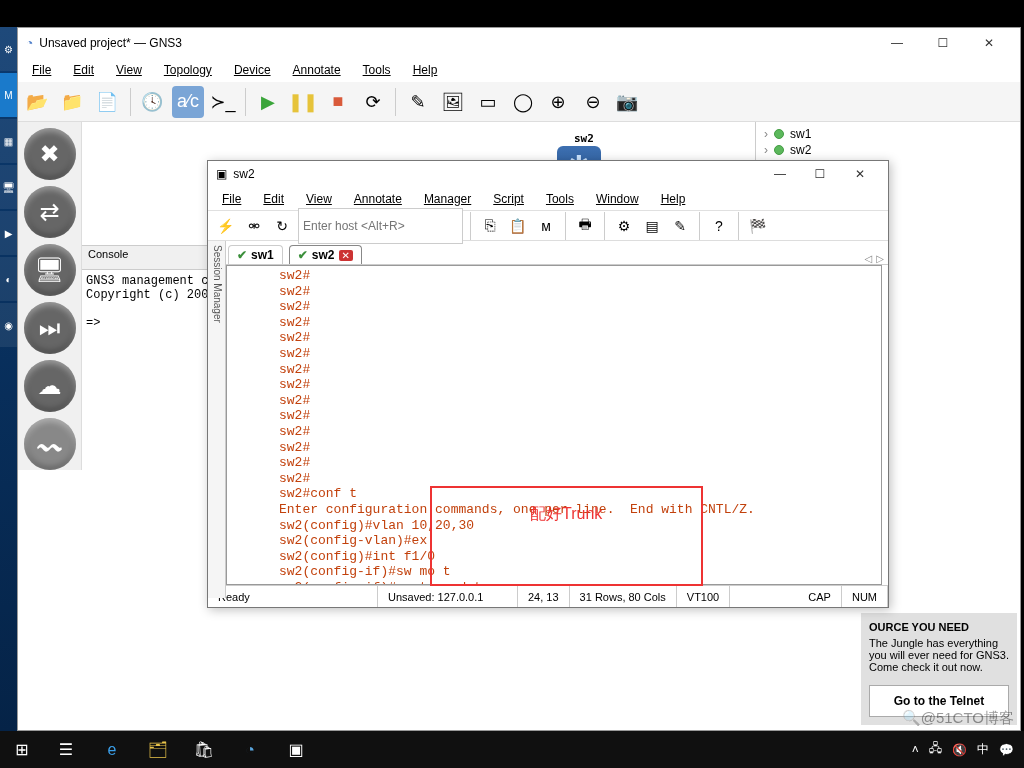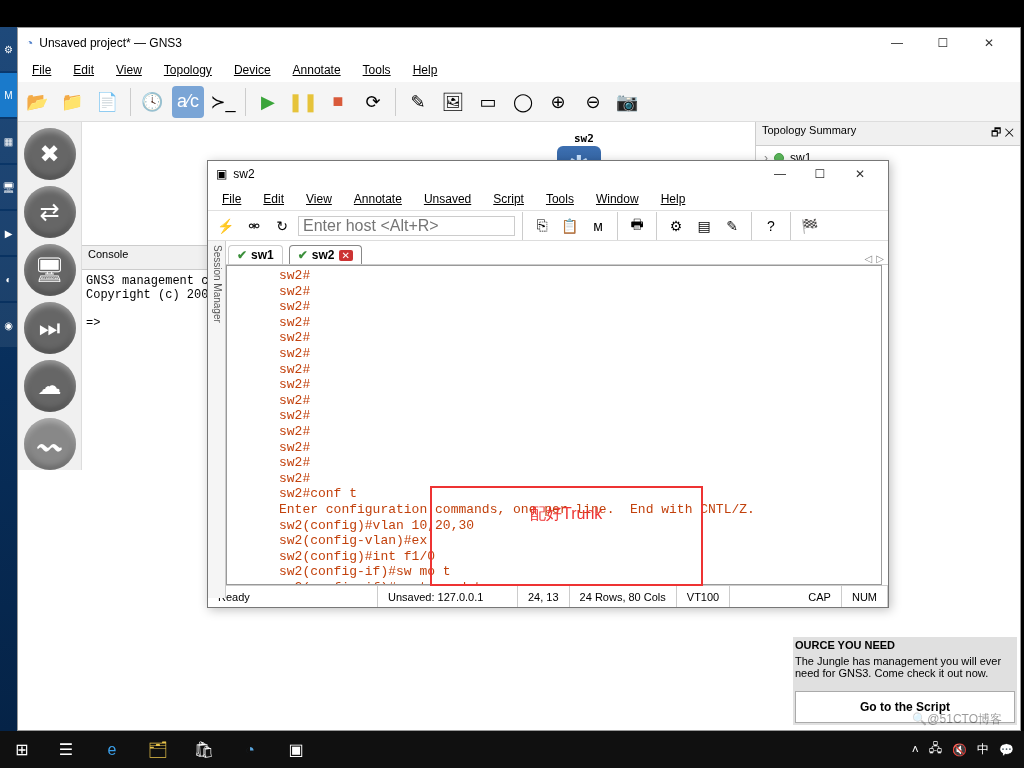--- a/index.html
+++ b/index.html
@@ -19,50 +19,50 @@
 .dev-icon { width: 52px; height: 52px; border-radius: 50%; background: #666; display: flex; align-items: center; justify-content: center; color: #fff; font-size: 24px; box-shadow: inset 0 3px 6px rgba(255,255,255,.4), inset 0 -3px 6px rgba(0,0,0,.3); cursor: pointer; }
 .canvas-wrap { flex: 1; display: flex; flex-direction: column; }
 .canvas { flex: 1; background: #fff; position: relative; overflow: hidden; }
 .side-panel { width: 265px; border-left: 1px solid #ccc; display: flex; flex-direction: column; }
 .panel-title { font-size: 11px; font-family: monospace; background: #f0f0f0; padding: 2px 6px; border-bottom: 1px solid #ccc; display: flex; justify-content: space-between; }
 .topo-list { padding: 4px; font-size: 12px; }
 .topo-item { display: flex; align-items: center; gap: 6px; padding: 1px 4px; }
 .dot { width: 10px; height: 10px; border-radius: 50%; background: #5cb85c; border: 1px solid #449d44; }
 .console-pane { height: 225px; border-top: 1px solid #ccc; }
 .console-body { font-family: "Courier New", monospace; font-size: 12px; padding: 4px; white-space: pre; background:#fff; height: calc(100% - 18px); overflow:hidden;}
-.jungle-box { position: absolute; right: 3px; bottom: 5px; width: 224px; padding: 2px; background: #e0e0e0; font-size: 11px; }
+.jungle-box { position: absolute; right: 3px; bottom: 5px; width: 156px; padding: 8px; background: #e0e0e0; font-size: 11px; }
 .jungle-btn { display: block; margin-top: 12px; padding: 8px 12px; background: #fff; border: 1px solid #aaa; text-align: center; font-weight: bold; font-size: 12px; cursor: pointer;}
 .node-label { font-size: 11px; font-family: monospace; font-weight: bold; position: absolute; }
 .sw-icon { width: 44px; height: 38px; background: linear-gradient(#3d6fb0,#2a5a9a); border-radius: 6px; display:flex; align-items:center; justify-content:center; position:absolute;}
 .sw-icon::before { content: "✱"; color: #cbe4ff; font-size: 26px; }
 
 .crt { position: absolute; left: 207px; top: 160px; width: 682px; height: 448px; background: #fff; border: 1px solid #777; box-shadow: 2px 2px 10px rgba(0,0,0,.25); display: flex; flex-direction:column;}
 .crt .menubar { border-bottom: 1px solid #e0e0e0; }
 .crt-tool { height: 30px; display:flex; align-items:center; gap:4px; padding: 0 6px; border-bottom: 1px solid #ddd;}
 .crt-tool .tbtn { width: 24px; height: 24px; font-size: 14px; }
-.crt-tool input { flex: 0 0 130px; height: 20px; border: 1px solid #ccc; padding: 0 4px; font-size: 16px; color:#888;}
+.crt-tool input { flex: 0 0 130px; height: 36px; border: 1px solid #ccc; padding: 0 4px; font-size: 12px; color:#888;}
 .crt-tabs { height: 24px; display:flex; align-items:flex-end; border-bottom: 1px solid #ccc; padding-left: 20px; gap:6px; position:relative;}
 .session-mgr { position:absolute; left:0; top:0; bottom:-334px; width:18px; border-right:1px solid #ccc; background:#f5f5f5; writing-mode: vertical-rl; font-size:10px; padding:4px 2px; color:#555;}
 .crt-tab { display:flex; align-items:center; gap:4px; padding:2px 8px; border:1px solid #ccc; border-bottom:none; background:#fff; font-size:12px; border-radius:4px 4px 0 0;}
 .crt-tab .chk { color:#3b8f3b; font-weight:bold;}
 .crt-term-wrap { flex:1; margin-left:18px; border:1px solid #999; margin-right:6px; overflow:hidden;}
 .crt-term { font-family: "Courier New", monospace; font-size: 13px; padding: 2px 4px; white-space: pre; line-height: 1.2; color:#c2410c; height:100%;margin-left:48px;}
 .crt-status { height: 22px; display:flex; align-items:center; font-size:11px; border-top:1px solid #ccc; }
 .crt-status div { padding: 0 10px; border-right: 1px solid #ccc; height:100%; display:flex; align-items:center;}
 .crt-status .fill { flex:1; border-right:none;}
 .red-box { position:absolute; border: 2px solid #e33; }
 .annotation { position:absolute; color:#e33; font-size:16px; font-family: "Microsoft YaHei", sans-serif; }
 
 .taskbar { position:absolute; left:0; bottom:0; width:1024px; height:37px; background:#101010; display:flex; align-items:center; color:#fff; font-size:12px;}
 .taskbar .start { width:44px; text-align:center; font-size:16px;}
 .taskbar .search { flex:0 0 290px; color:#ccc; padding-left:6px;}
 .task-icons { display:flex; gap:2px; }
 .task-icons div { width:44px; height:37px; display:flex; align-items:center; justify-content:center; font-size:16px;}
 .tray { margin-left:auto; display:flex; align-items:center; gap:10px; padding-right:10px;}
-.watermark { position:absolute; right:22px; bottom:40px; color:rgba(0,0,0,.4); font-size:12px;}
+.watermark { position:absolute; right:10px; bottom:40px; color:rgba(0,0,0,.4); font-size:15px;}
 .left-strip { position:absolute; left:0; top:27px; width:17px; height:704px; background: linear-gradient(#0b3a6f,#052347);}
 .strip-icon { width:17px; height:44px; margin-bottom:2px; display:flex; align-items:center; justify-content:center; color:#fff; font-size:10px; background:rgba(255,255,255,.08);}
 .gport { width:8px;height:8px;border-radius:50%;background:#45d045;position:absolute;}
 </style>
 </head>
 <body>
 
 <div class="left-strip">
   <div class="strip-icon">⚙</div>
   <div class="strip-icon" style="background:#1a7acb">M</div>
@@ -139,40 +139,36 @@
             <span>Console</span>
             <span>🗗 ✕</span>
           </div>
         <div class="console-body">GNS3 management consol
 Copyright (c) 2006-2
 
 =&gt;</div>
       </div>
     </div>
     <div class="side-panel">
-      <div class="panel-title">
-          <span>Topology Summary</span>
-          <span>🗗 ✕</span>
-        </div>
       <div class="topo-list">
         <div class="topo-item">
             <span style="color:#888">›</span>
             <span class="dot"></span>
             <span>sw1</span>
           </div>
         <div class="topo-item">
             <span style="color:#888">›</span>
             <span class="dot"></span>
             <span>sw2</span>
           </div>
       </div>
       <div class="jungle-box">
         <b>OURCE YOU NEED</b>
-        <div style="margin-top:4px">The Jungle has management you will ever need for GNS3. Come check it out now.</div>
-        <div class="jungle-btn">Go to the Script</div>
+        <div style="margin-top:4px">The Jungle has everything you will ever need for GNS3. Come check it out now.</div>
+        <div class="jungle-btn">Go to the Telnet</div>
       </div>
     </div>
   </div>
 </div>
 
 <div class="crt">
   <div class="titlebar" style="height:26px">
     <div class="title">
         <span>▣</span>
         <span>sw2</span>
@@ -181,21 +177,21 @@
       <div class="win-btn" style="width:40px">―</div>
       <div class="win-btn" style="width:40px">☐</div>
       <div class="win-btn" style="width:40px">✕</div>
     </div>
   </div>
   <div class="menubar">
     <span>File</span>
     <span>Edit</span>
     <span>View</span>
     <span>Annotate</span>
-    <span>Unsaved</span>
+    <span>Manager</span>
     <span>Script</span>
     <span>Tools</span>
     <span>Window</span>
     <span>Help</span>
   </div>
   <div class="crt-tool">
     <div class="tbtn">⚡</div>
     <div class="tbtn">⚮</div>
     <div class="tbtn">↻</div>
     <input placeholder="Enter host &lt;Alt+R&gt;" style="">
@@ -252,21 +248,21 @@
 sw2(config)#int f1/0
 sw2(config-if)#sw mo t
 sw2(config-if)#sw t en dot
 sw2(config-if)#ex
 sw2(config)#▮</div>
   </div>
   <div class="crt-status">
     <div style="flex:0 0 170px">Ready</div>
     <div style="flex:0 0 140px">Unsaved: 127.0.0.1</div>
     <div>24, 13</div>
-    <div>24 Rows, 80 Cols</div>
+    <div>31 Rows, 80 Cols</div>
     <div>VT100</div>
     <div class="fill"></div>
     <div>CAP</div>
     <div>NUM</div>
   </div>
 </div>
 
 <div class="red-box" style="left:430px;top:486px;width:273px;height:100px"></div>
 <div class="annotation" style="left:530px;top:504px">配好Trunk</div>
 

